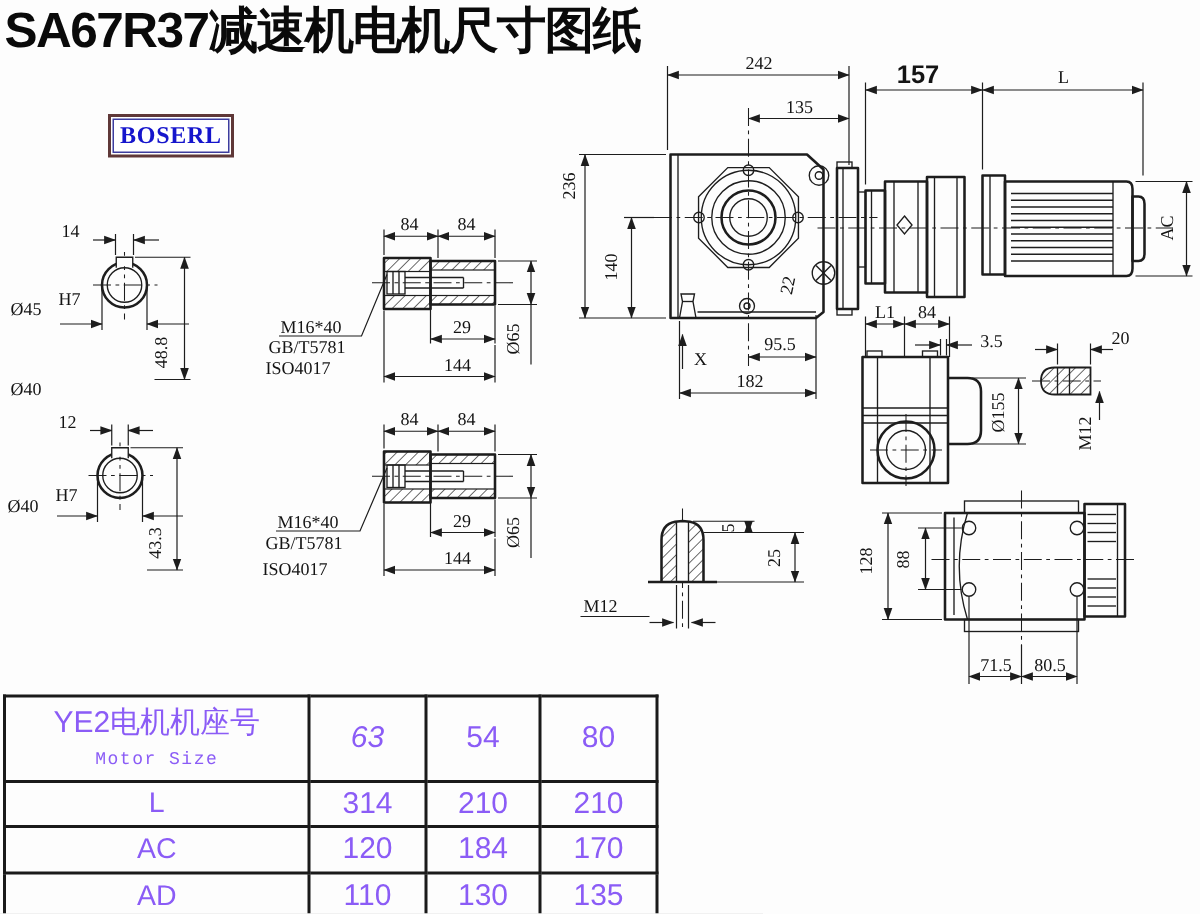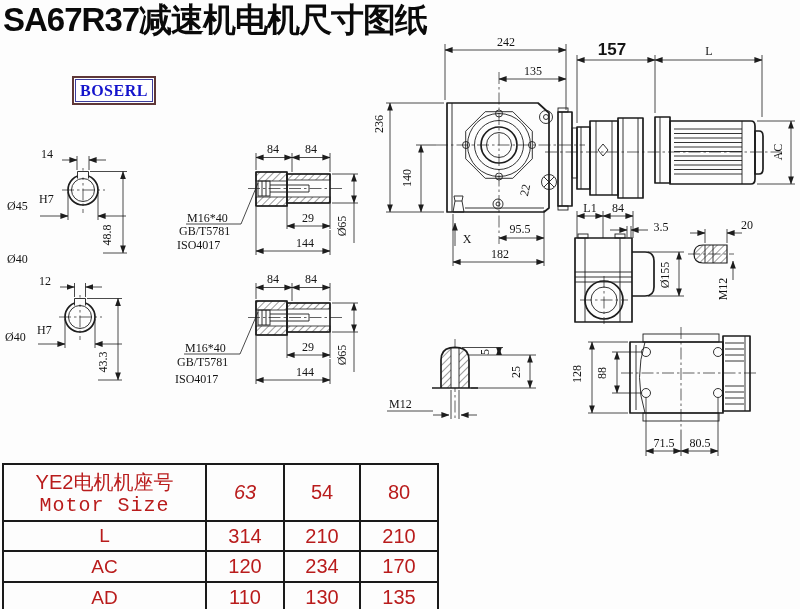--- a/index.html
+++ b/index.html
@@ -13,23 +13,23 @@
   svg{position:absolute;left:0;top:0;}
   svg text{font-family:"Liberation Serif",serif;fill:#141414;font-size:12px;}
   .mid{text-anchor:middle;}
   .o{stroke:#1d1d1d;stroke-width:1.7;fill:none;stroke-linejoin:round;}
   .l{stroke:#1d1d1d;stroke-width:0.9;fill:none;}
   .d{stroke:#1d1d1d;stroke-width:0.8;fill:none;}
   .c{stroke:#1d1d1d;stroke-width:0.7;fill:none;stroke-dasharray:12 3 2.5 3;}
   .b157{font-family:"Liberation Sans",sans-serif;font-weight:bold;font-size:17px;}
   #dimtable{position:absolute;left:2px;top:463px;border-collapse:collapse;table-layout:fixed;}
   #dimtable td,#dimtable th{border:2px solid #1a1a1a;text-align:center;vertical-align:middle;
-         color:#b91c1c;padding:0;font-weight:normal;}
+         color:#8b5cf6;padding:0;font-weight:normal;}
   #dimtable .cn{font-size:20px;line-height:26px;}
-  #dimtable .en{font-family:"Liberation Mono",monospace;font-size:20px;letter-spacing:1px;line-height:22px;}
+  #dimtable .en{font-family:"Liberation Mono",monospace;font-size:12px;letter-spacing:1px;line-height:22px;}
   #dimtable .num{font-size:20px;}
   #dimtable .lbl{font-size:19px;}
 </style>
 </head>
 <body>
 
 <div id="stage">
 
   <svg width="800" height="460" viewBox="0 0 800 460">
     <defs>
@@ -430,21 +430,21 @@
     </tr>
     <tr>
       <td class="lbl" style="height:28px;">L</td>
       <td class="num">314</td>
       <td class="num">210</td>
       <td class="num">210</td>
     </tr>
     <tr>
       <td class="lbl" style="height:29px;">AC</td>
       <td class="num">120</td>
-      <td class="num">234</td>
+      <td class="num">184</td>
       <td class="num">170</td>
     </tr>
     <tr>
       <td class="lbl" style="height:29px;">AD</td>
       <td class="num">110</td>
       <td class="num">130</td>
       <td class="num">135</td>
     </tr>
   </tbody>
     </table>

